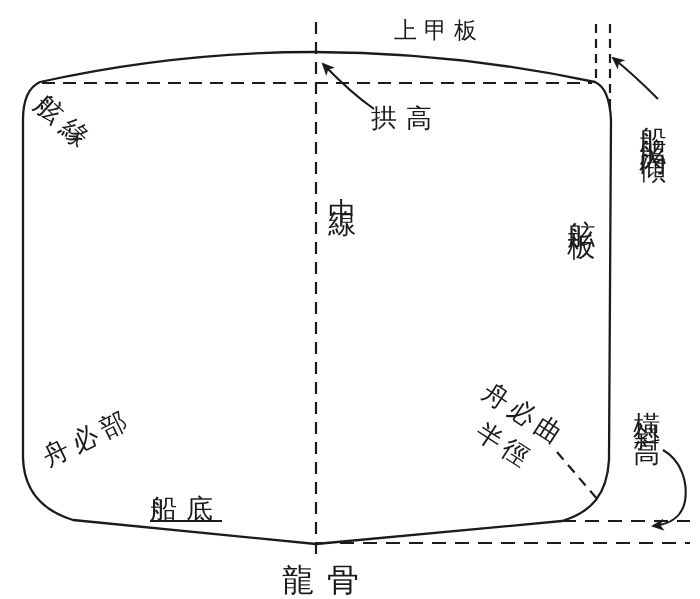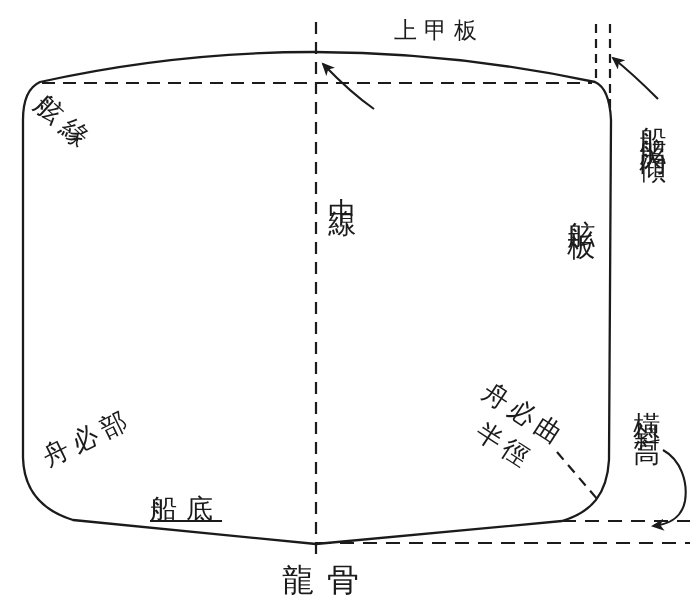--- a/index.html
+++ b/index.html
@@ -72,20 +72,21 @@
 
     <path d="M 374 109 Q 351 93 323 64" fill="none" stroke="#1b1b1b" stroke-width="2.1" marker-end="url(#ah)"></path>
     <path d="M 658 99 Q 633 74 613 58" fill="none" stroke="#1b1b1b" stroke-width="2.1" marker-end="url(#ah)"></path>
     <path d="M 663 450 C 681 460 688 482 685 501 C 682 517 671 524 653 526" fill="none" stroke="#1b1b1b" stroke-width="2.1" marker-end="url(#ah)"></path>
   </svg>
 
   <div class="lbl lbl-deck">上甲板</div>
 
   <div class="lbl lbl-gunwale">舷緣</div>
 
+  <div class="lbl lbl-camber">拱高</div>
 
   <div class="lbl lbl-centerline vert">中線</div>
 
   <div class="lbl lbl-sideplank vert">舷板</div>
 
   <div class="lbl lbl-tumblehome vert">船舷內傾</div>
 
   <div class="lbl lbl-bilge">舟必部</div>
 
   <div class="lbl lbl-bilge-radius">

